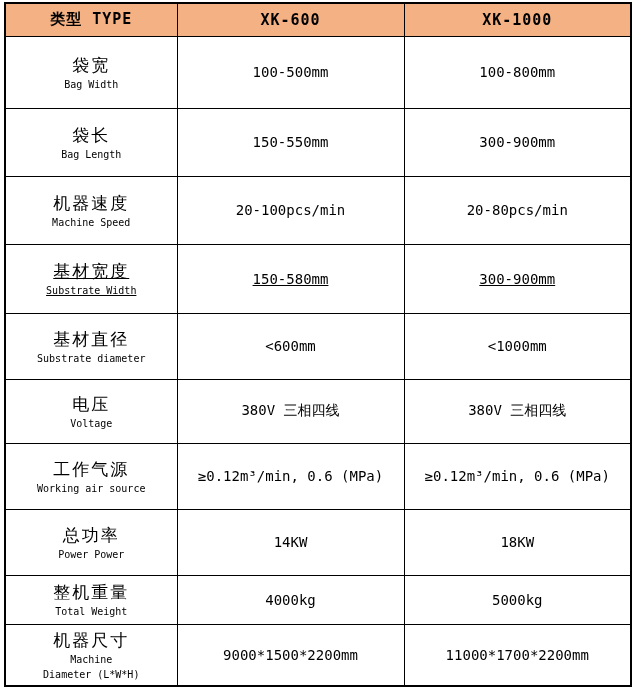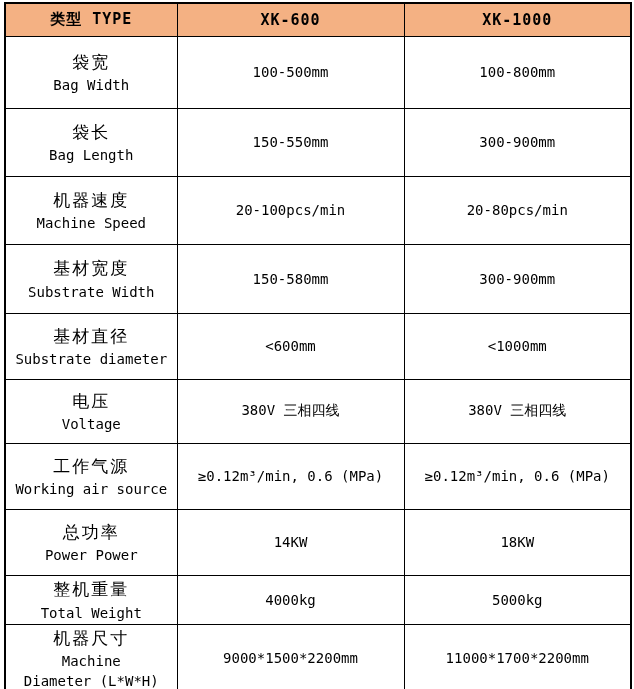--- a/index.html
+++ b/index.html
@@ -48,34 +48,34 @@
     height: 33px;
   }
 
   td .zh {
     font-size: 17px;
     letter-spacing: 2px;
     line-height: 1.55;
   }
 
   td .en {
-    font-size: 14px;
+    font-size: 10px;
     line-height: 1.45;
     white-space: pre-line;
   }
 
   td.val {
     font-size: 14px;
   }
 
   
   tr.r0 { height: 72px; }
   tr.r1 { height: 68px; margin-left: 12px; }
   tr.r2 { height: 68px; }
-  tr.r3 { height: 69px; }
+  tr.r3 { height: 69px; text-decoration: underline; }
   tr.r4 { height: 66px; }
   tr.r5 { height: 64px; }
   tr.r6 { height: 66px; }
   tr.r7 { height: 66px; }
   tr.r8 { height: 49px; }
   tr.r9 { height: 62px; }
 </style>
 </head>
 <body>
 

